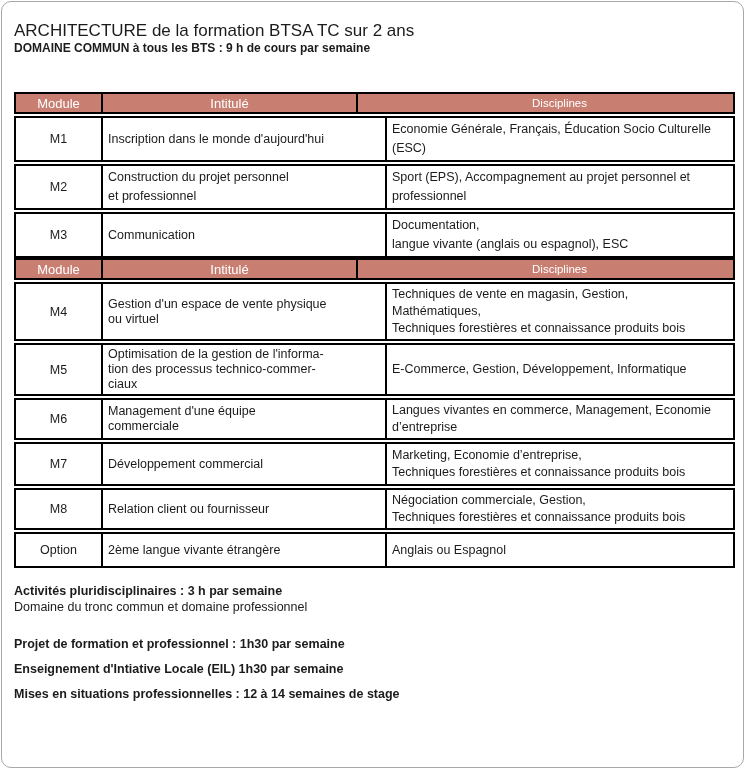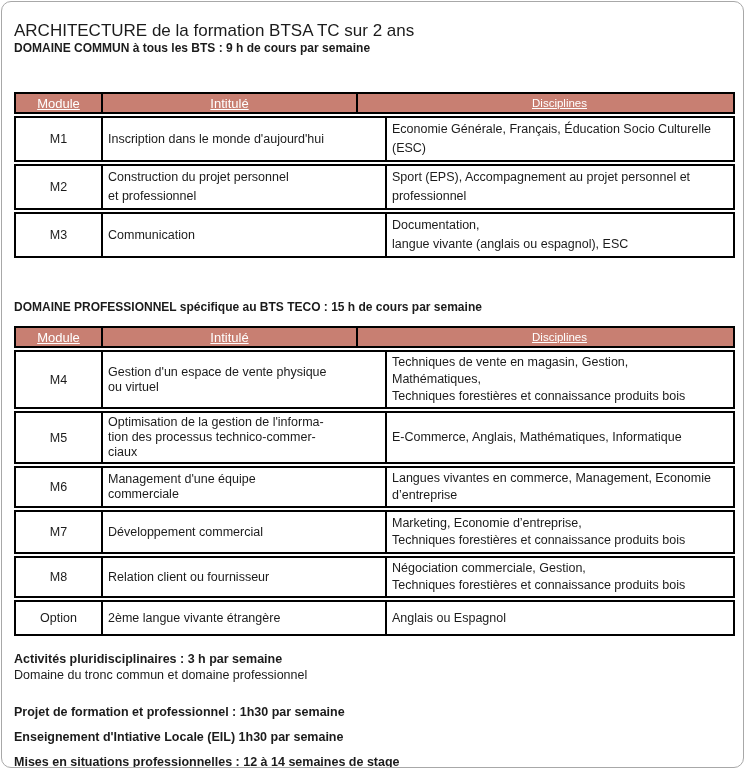--- a/index.html
+++ b/index.html
@@ -7,21 +7,21 @@
   .page{position:absolute;left:1px;top:1px;width:743px;height:767px;box-sizing:border-box;
         border:1px solid #a8a8a8;border-radius:10px;padding:21px 10px 0 12px;background:#fff;overflow:hidden;}
   .title1{font-size:17px;line-height:15px;}
   .title2{font-size:12px;line-height:15px;font-weight:bold;margin-top:3px;}
   .section-title{font-size:12px;font-weight:bold;margin-top:42px;margin-bottom:12px;}
   
   .tbl{display:flex;flex-direction:column;row-gap:2px;width:721px;margin-top:36px;}
   .tbl.t2{margin-top:0;}
   .thead{display:flex;box-sizing:border-box;border:2px solid var(--tbl-border,#000);
          background:var(--hdr-bg,#c87f72);color:var(--hdr-text,#fff);height:22px;}
-  .hm,.hi,.hd{display:flex;align-items:center;justify-content:center;box-sizing:border-box;text-decoration:underline;}
+  .hm,.hi,.hd{display:flex;align-items:center;justify-content:center;box-sizing:border-box;}
   .hm{width:87px;border-right:2px solid var(--tbl-border,#000);font-size:13px;}
   .hi{width:255px;border-right:2px solid var(--tbl-border,#000);font-size:13px;}
   .hd{flex:1;font-size:11.5px;margin-left:28px;}
   .trow{display:flex;box-sizing:border-box;border:2px solid var(--tbl-border,#000);background:#fff;}
   .cm,.ci,.cd{display:flex;align-items:center;box-sizing:border-box;font-size:12.5px;}
   .cm{width:87px;border-right:2px solid var(--tbl-border,#000);justify-content:center;text-align:center;}
   .ci{width:284px;border-right:2px solid var(--tbl-border,#000);padding:2px 2px 2px 5px;white-space:pre-line;}
   .cd{flex:1;padding:2px 20px 2px 5px;white-space:pre-line;}
   .t1 .ci,.t1 .cd{line-height:19px;}
   .t2 .ci{line-height:15px;}
@@ -70,41 +70,40 @@
 professionnel</div>
       </div>
       <div class="trow">
         <div class="cm">M3</div>
         <div class="ci">Communication</div>
         <div class="cd">Documentation,
 langue vivante (anglais ou espagnol), ESC</div>
       </div>
     </div>
 
-  <div class="section-title">DOMAINE PROFESSIONNEL spécifique au BTS TECO : 15 h de cours par semaine</div>
 
   <div class="tbl t2">
       <div class="thead">
         <div class="hm">Module</div>
         <div class="hi">Intitulé</div>
         <div class="hd">Disciplines</div>
       </div>
       <div class="trow">
         <div class="cm">M4</div>
         <div class="ci">Gestion d'un espace de vente physique
 ou virtuel</div>
         <div class="cd">Techniques de vente en magasin, Gestion, Mathématiques,
 Techniques forestières et connaissance produits bois</div>
       </div>
       <div class="trow">
         <div class="cm">M5</div>
         <div class="ci">Optimisation de la gestion de l'informa-
 tion des processus technico-commer-
 ciaux</div>
-        <div class="cd">E-Commerce, Anglais, Mathématiques, Informatique</div>
+        <div class="cd">E-Commerce, Gestion, Développement, Informatique</div>
       </div>
       <div class="trow">
         <div class="cm">M6</div>
         <div class="ci">Management d'une équipe
 commerciale</div>
         <div class="cd">Langues vivantes en commerce, Management, Economie
 d’entreprise</div>
       </div>
       <div class="trow">
         <div class="cm">M7</div>

